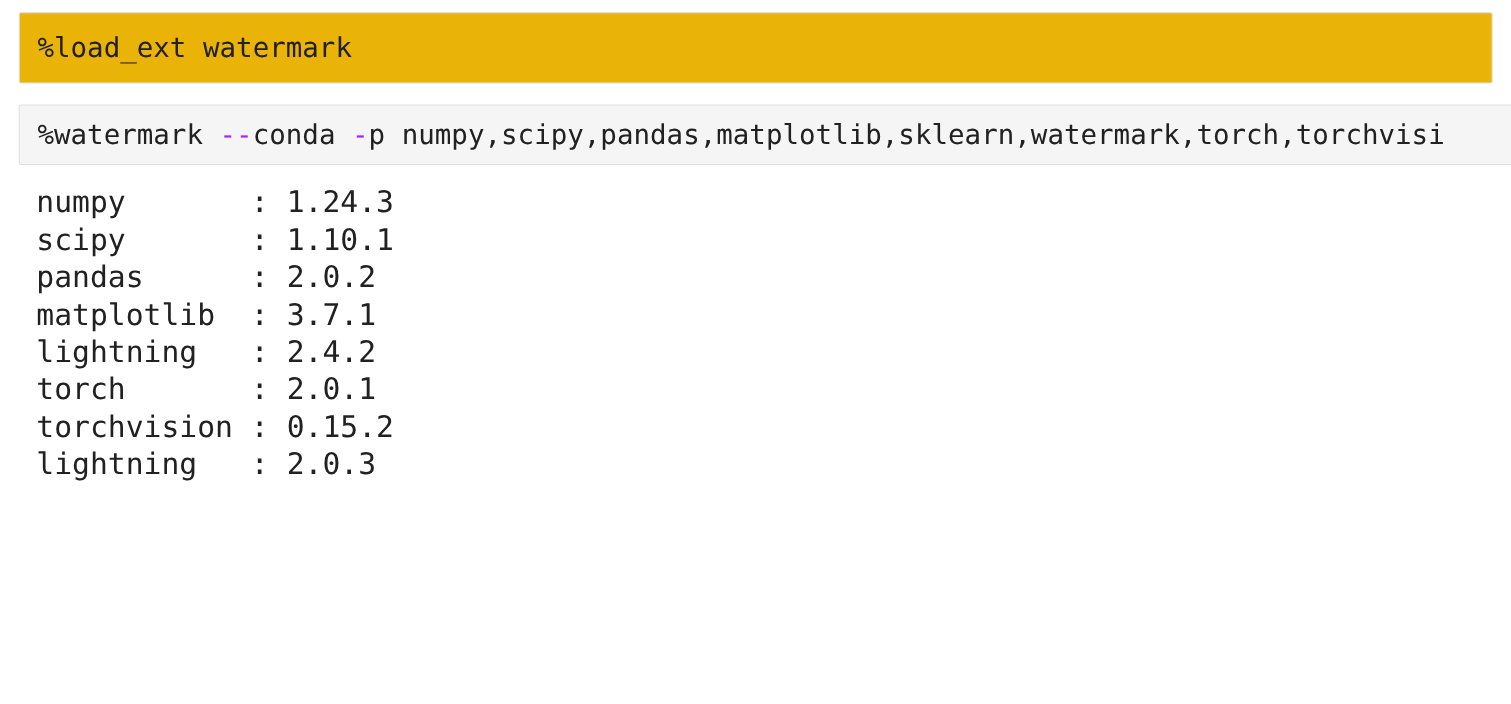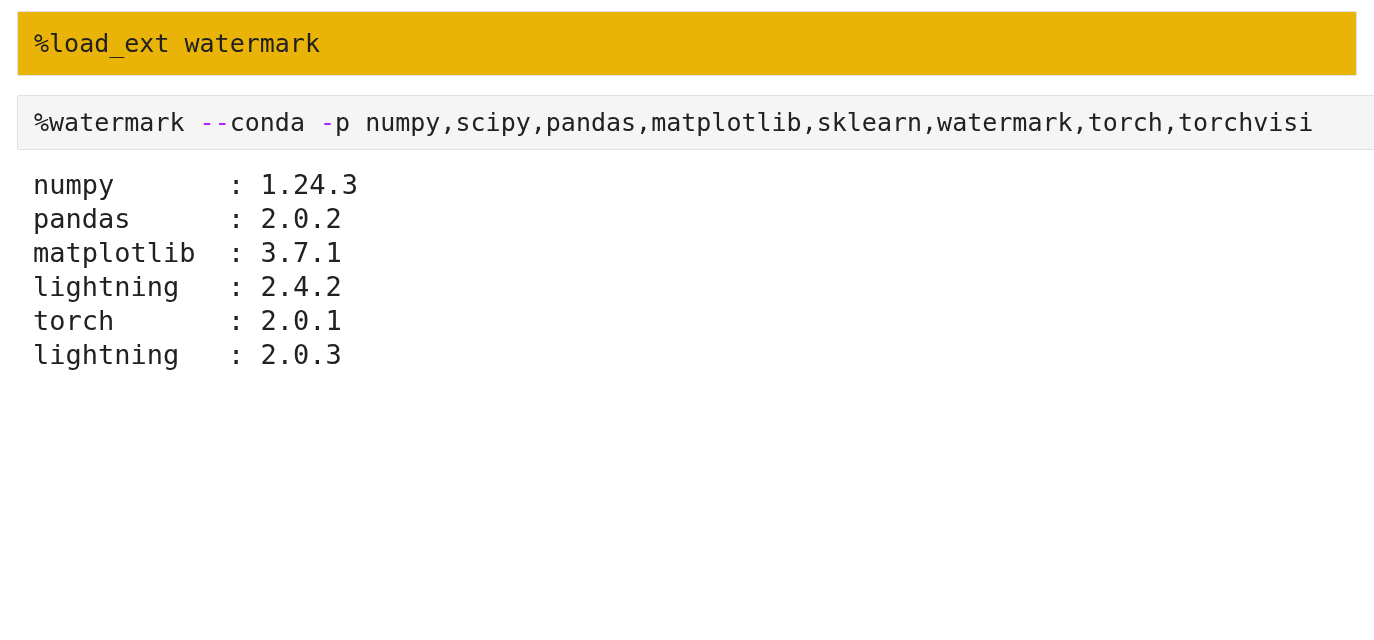--- a/index.html
+++ b/index.html
@@ -65,21 +65,23 @@
   <div class="code-cell cell-1" style="background: #eab308; border-color: rgb(224, 224, 224);">
     <span class="code-line">%load_ext watermark</span>
   </div>
 
   <div class="code-cell cell-2" style="background: rgb(245, 245, 245); border-color: rgb(224, 224, 224);">
     <span class="code-line"><span>%watermark </span><span class="tok-flag" style="color: rgb(170, 34, 255);">--</span><span>conda </span><span class="tok-flag" style="color: rgb(170, 34, 255);">-</span><span>p numpy,scipy,pandas,matplotlib,sklearn,watermark,torch,torchvisi</span></span>
   </div>
 
   <div class="cell-output">
     <div class="out-line"><span class="pkg-name">numpy</span><span>: </span><span>1.24.3</span></div>
+    <div class="out-line"><span class="pkg-name">scipy</span><span>: </span><span>1.10.1</span></div>
     <div class="out-line"><span class="pkg-name">pandas</span><span>: </span><span>2.0.2</span></div>
     <div class="out-line"><span class="pkg-name">matplotlib</span><span>: </span><span>3.7.1</span></div>
     <div class="out-line"><span class="pkg-name">lightning</span><span>: </span><span>2.4.2</span></div>
     <div class="out-line"><span class="pkg-name">torch</span><span>: </span><span>2.0.1</span></div>
+    <div class="out-line"><span class="pkg-name">torchvision</span><span>: </span><span>0.15.2</span></div>
     <div class="out-line"><span class="pkg-name">lightning</span><span>: </span><span>2.0.3</span></div>
     <div class="out-gap"></div>
   </div>
 
 </div>
 
 </body></html>

